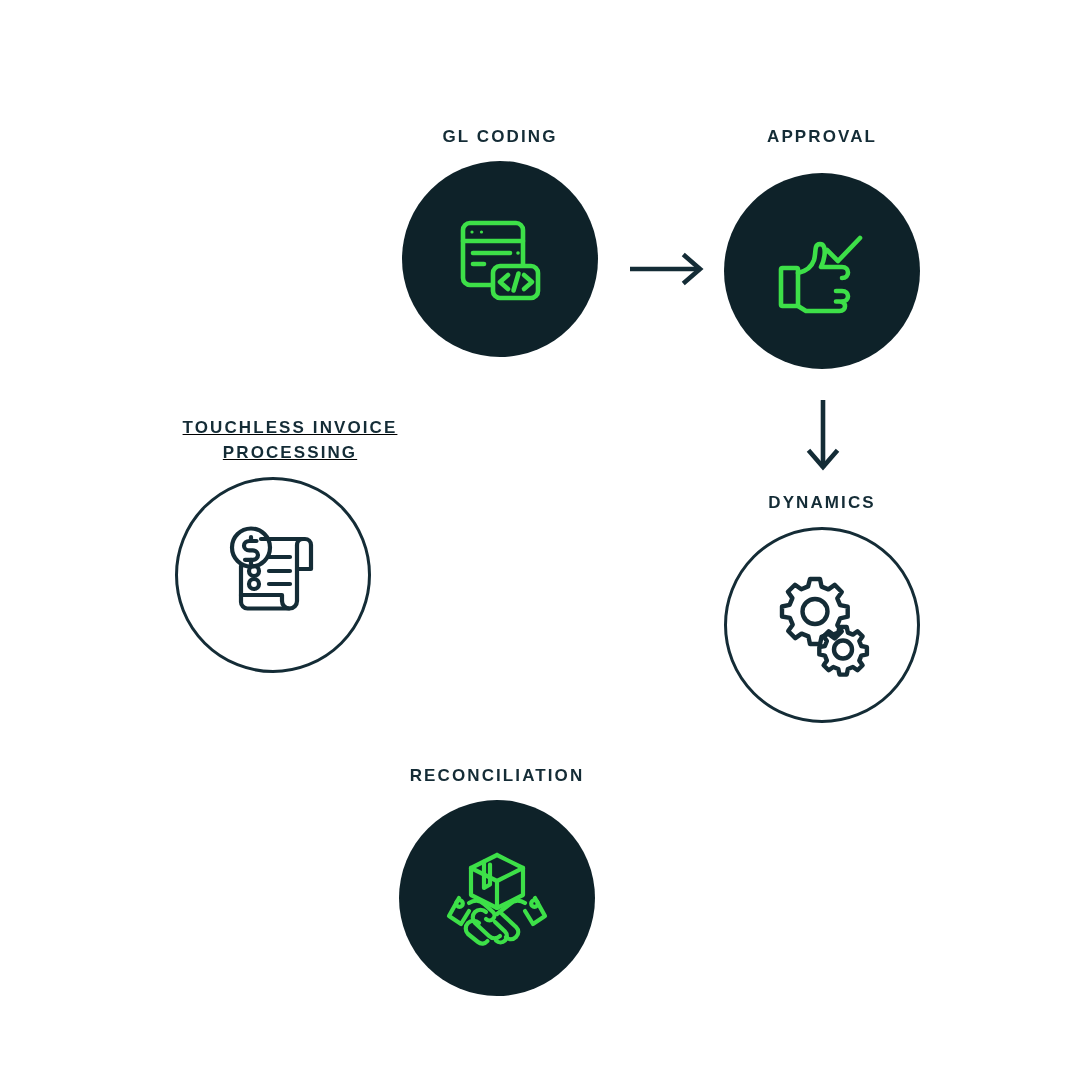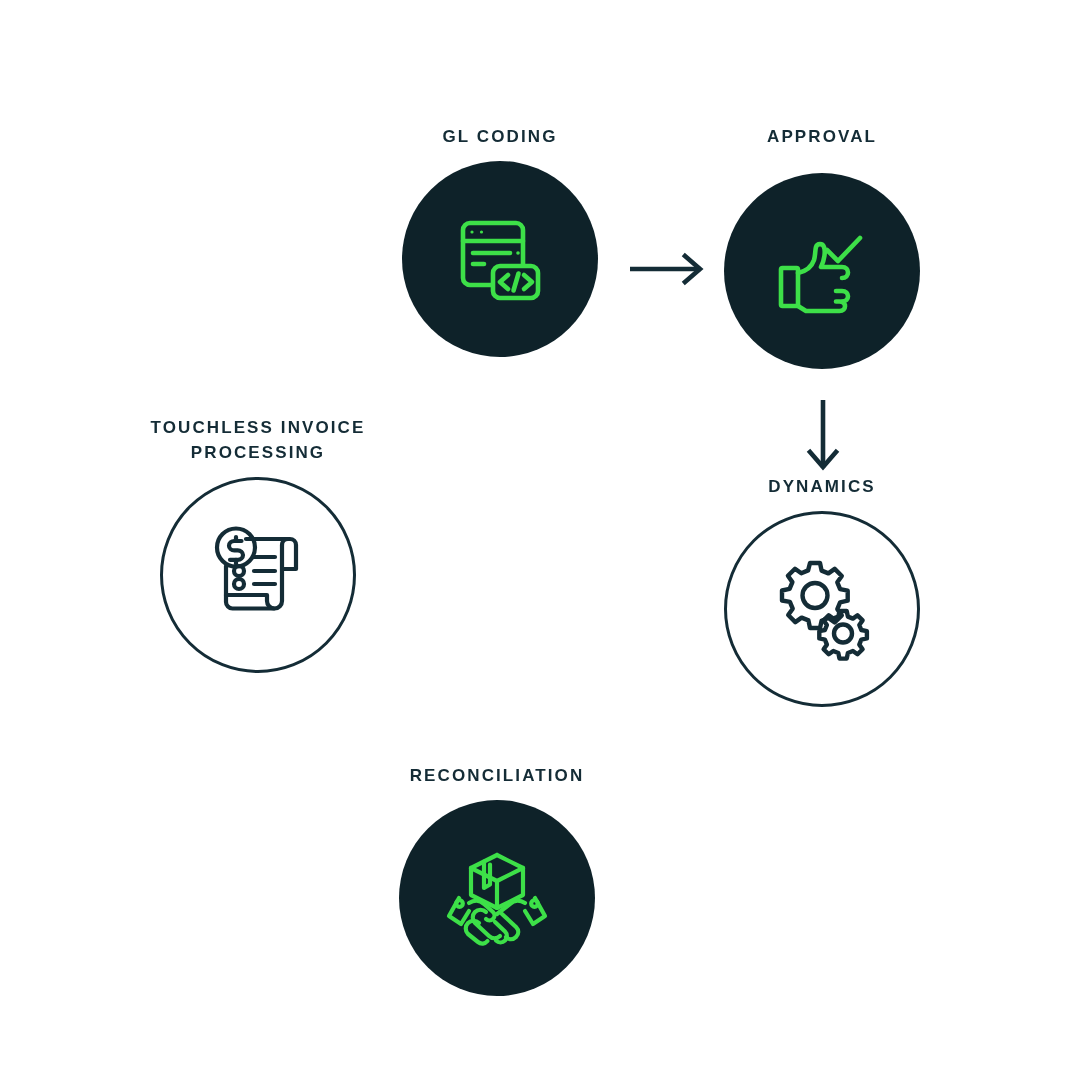--- a/index.html
+++ b/index.html
@@ -16,21 +16,20 @@
   #canvas {
     position: relative;
     width: 1080px;
     height: 1080px;
     background: #ffffff;
   }
   .node {
     position: absolute;
     display: flex;
     flex-direction: column;
-    align-items: center;
   }
   .node-label {
     font-family: "Liberation Sans", sans-serif;
     font-size: 17px;
     font-weight: bold;
     letter-spacing: 2.1px;
     color: #142c36;
     text-align: center;
     line-height: 25px;
     text-transform: uppercase;
@@ -95,21 +94,21 @@
           <rect x="11" y="49" width="17" height="38" rx="1.5"></rect>
           <path d="M28 54c9-2 14-7 16-13 1.5-5 1-10 2-13 1.2-3.6 6.5-4 8 0 1.6 4.2 0.5 13-3 20h21c4 0 6 2.6 6 5.5s-2 5.5-6 5.5"></path>
           <path d="M66 72h6c4 0 6 2.5 6 5.2 0 2.8-2 5.3-6 5.3"></path>
           <path d="M66 82.5h3.5c3.6 0 5.5 2.2 5.5 4.8 0 2.6-1.9 4.7-5.5 4.7H36l-8-5"></path>
           <polyline points="57,31 68,42 90,19"></polyline>
         </svg>
       </span>
     </div>
   </div>
 
-  <div class="node" style="left:724px; top:474px;">
+  <div class="node" style="left:724px; top:490px;">
     <div class="node-label">DYNAMICS</div>
     <div class="circle outlined">
       <span>
         <svg class="icon-svg" width="112" height="112" viewBox="0 0 112 112" fill="none" stroke="#142c36" stroke-width="4.4" stroke-linecap="round" stroke-linejoin="round">
           <path d="M44 10h10l1.6 7.6 6.8 2.8 6.3-4.5 7.1 7.1-4.5 6.3 2.8 6.8 7.6 1.6v10l-7.6 1.6-2.8 6.8 4.5 6.3-7.1 7.1-6.3-4.5-6.8 2.8L54 75H44l-1.6-7.6-6.8-2.8-6.3 4.5-7.1-7.1 4.5-6.3-2.8-6.8L16 47.5v-10l7.6-1.6 2.8-6.8-4.5-6.3 7.1-7.1 6.3 4.5 6.8-2.8z"></path>
           <circle cx="49" cy="42.5" r="12.5"></circle>
           <path d="M73.5 58h7.2l1.2 5.6 5 2 4.6-3.3 5.1 5.1-3.3 4.6 2 5 5.6 1.2v7.2l-5.6 1.2-2 5 3.3 4.6-5.1 5.1-4.6-3.3-5 2-1.2 5.6h-7.2l-1.2-5.6-5-2-4.6 3.3-5.1-5.1 3.3-4.6-2-5-5.6-1.2v-7.2l5.6-1.2 2-5-3.3-4.6 5.1-5.1 4.6 3.3 5-2z"></path>
           <circle cx="77" cy="80.5" r="9"></circle>
         </svg>
       </span>
@@ -133,21 +132,21 @@
           <path d="M80 57c-5-3-11-3-15 1l-13 10"></path>
           <path d="M41 66c-3-3-8-3-11 0-3 3-3 8 0 11l14 13c3 3 8 3 11 0"></path>
           <path d="M34 77c-3-3-8-3-11 0-3 3-3 8 0 11l10 8c3 2.5 7 2 9.5-1"></path>
           <path d="M57 68l14 13c3 3 3 7 0 10-3 3-7 3-10 0"></path>
           <path d="M50 76l10 9.5c2.5 2.5 2.5 6.5 0 9-2.5 2.5-6.5 2.5-9 0"></path>
         </svg>
       </span>
     </div>
   </div>
 
-  <div class="node" style="left:160px; top:415px; width:196px;">
+  <div class="node" style="left:175px; top:415px; width:196px;text-decoration:underline;">
     <div class="node-label" style="width:230px;">TOUCHLESS INVOICE
 PROCESSING</div>
     <div class="circle outlined">
       <span>
         <svg class="icon-svg" width="108" height="108" viewBox="0 0 108 108" fill="none" stroke="#142c36" stroke-width="4.2" stroke-linecap="round" stroke-linejoin="round">
           <path d="M42 18h44c3.3 0 6 2.7 6 6v24H78"></path>
           <path d="M78 24c0-3.3 2.7-6 6-6"></path>
           <path d="M78 24v56c0 4-3.2 7.5-7.5 7.5S63 84 63 80v-6H22"></path>
           <path d="M22 74v7c0 3.6 2.9 6.5 6.5 6.5H70"></path>
           <line x1="22" y1="45" x2="22" y2="74"></line>

